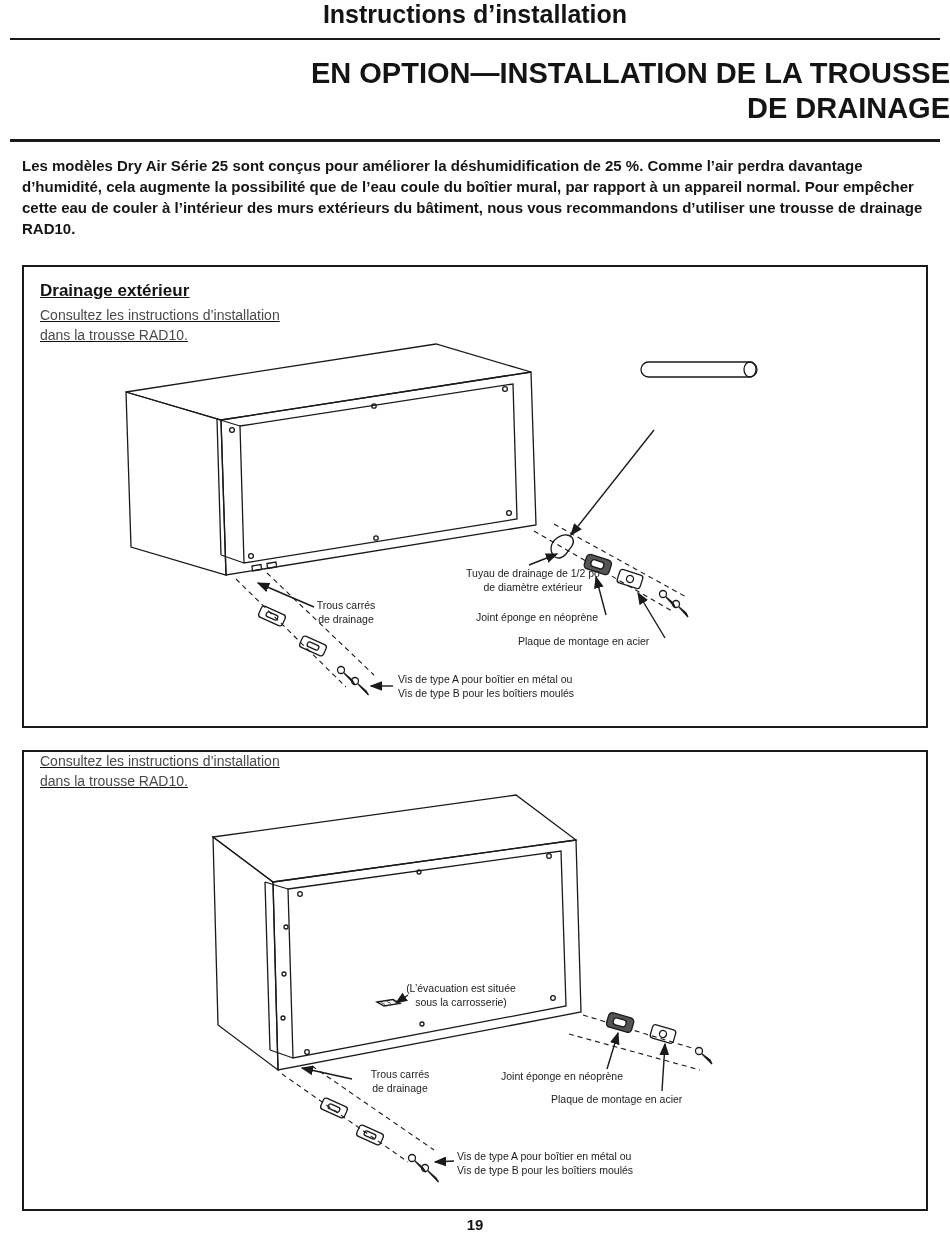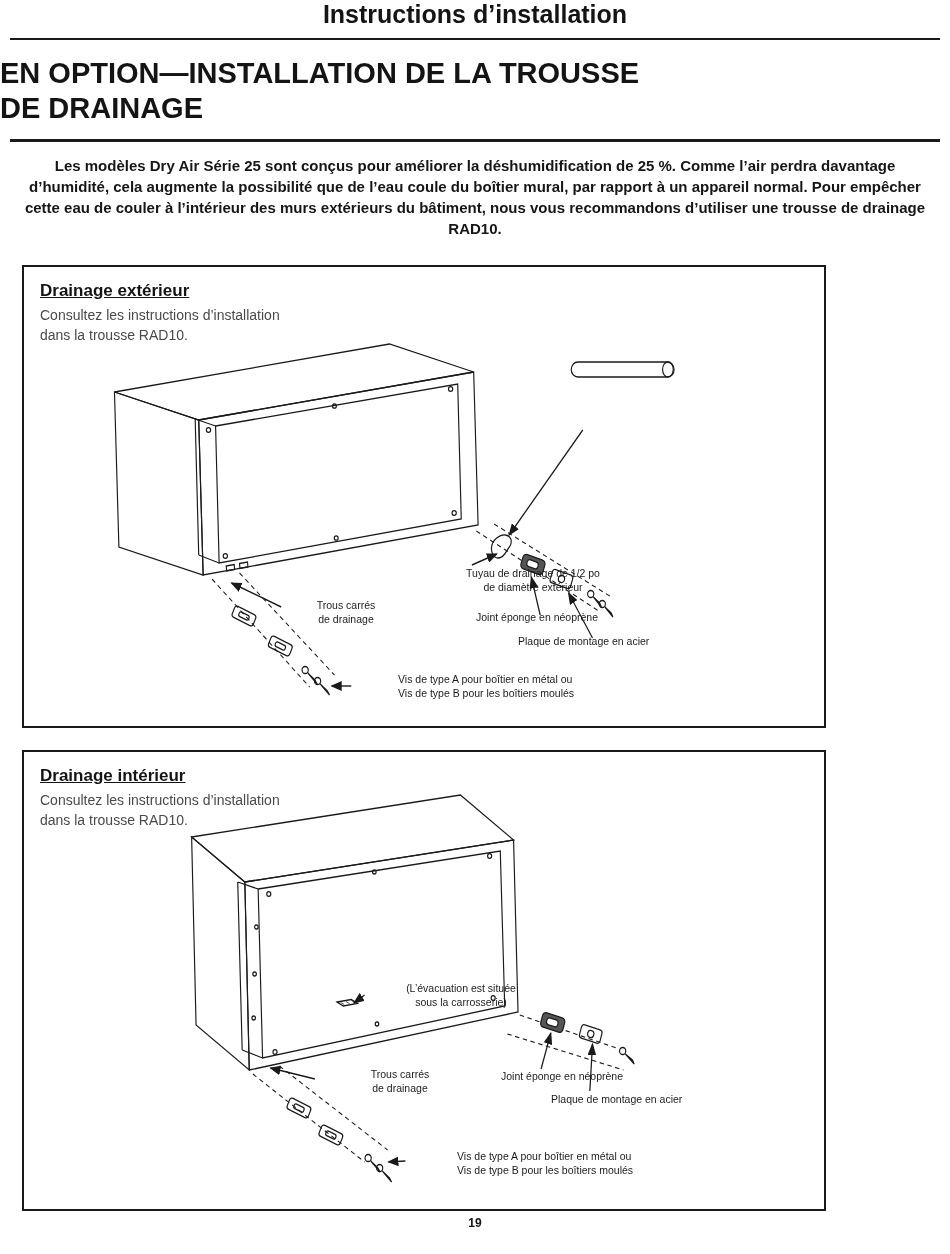--- a/index.html
+++ b/index.html
@@ -1,39 +1,39 @@
 <!DOCTYPE html>
 <html><head>
 <meta charset="utf-8">
 <style>
   html,body{margin:0;padding:0;background:#fff;}
   body{width:950px;height:1254px;font-family:"Liberation Sans", sans-serif;color:#111;}
   .page{position:relative;width:950px;height:1254px;background:#fff;overflow:hidden;}
 
   .header-title{text-align:center;font-size:25px;font-weight:bold;color:#141414;}
   .header-rule{border-top:2px solid #1a1a1a;margin:9px 10px 0;}
-  .main-title{margin-top:16px;text-align:left;font-size:29px;font-weight:bold;line-height:1.2;color:#141414;}
+  .main-title{margin-top:16px;text-align:right;font-size:29px;font-weight:bold;line-height:1.2;color:#141414;}
   .thick-rule{border-top:3.5px solid #1a1a1a;margin:13px 10px 0;}
-  .intro{margin:13px 22px 0;font-size:15px;font-weight:bold;line-height:1.42;color:#161616;text-align:center;}
-
-  .section-box{position:absolute;left:22px;width:804px;border:2px solid #1a1a1a;background:#fff;box-sizing:border-box;}
+  .intro{margin:13px 22px 0;font-size:15px;font-weight:bold;line-height:1.42;color:#161616;}
+
+  .section-box{position:absolute;left:22px;width:906px;border:2px solid #1a1a1a;background:#fff;box-sizing:border-box;text-decoration:underline;}
   #box-exterior{top:265px;height:463px;}
   #box-interior{top:750px;height:461px;}
 
   .box-heading{position:relative;z-index:3;margin:14px 0 5px 16px;font-size:17px;font-weight:bold;text-decoration:underline;color:#141414;}
   .box-subtext{position:relative;z-index:3;margin-left:16px;font-size:14px;line-height:1.4;color:#4a4a4a;white-space:pre-line;}
 
   .diagram-svg{position:absolute;left:0;top:0;width:100%;height:100%;z-index:1;}
 
   .dlabel{position:absolute;z-index:4;font-size:10.5px;line-height:1.3;color:#1c1c1c;white-space:pre-line;}
   .t-center{text-align:center;}
 
   .watermark{position:absolute;z-index:5;left:243px;top:270px;font-size:54px;font-weight:bold;letter-spacing:2px;color:rgba(125,170,215,0.55);pointer-events:none;}
 
-  .page-number{position:absolute;left:0;right:0;top:1216px;text-align:center;font-size:12px;font-weight:bold;color:#141414;}
+  .page-number{position:absolute;left:0;right:0;top:1216px;text-align:center;font-size:15px;font-weight:bold;color:#141414;}
 </style>
 </head>
 <body>
 
 <div class="page">
 
   <div class="header-title">Instructions d’installation</div>
   <div class="header-rule"></div>
 
   <div class="main-title">
@@ -126,21 +126,20 @@
     <div class="dlabel t-center" style="left:421px;top:300px;width:176px;">Tuyau de drainage de 1/2 po
 de diamètre extérieur</div>
     <div class="dlabel" style="left:452px;top:344px;">Joint éponge en néoprène</div>
     <div class="dlabel" style="left:494px;top:368px;">Plaque de montage en acier</div>
     <div class="dlabel" style="left:374px;top:406px;">Vis de type A pour boîtier en métal ou
 Vis de type B pour les boîtiers moulés</div>
 
   </div>
 
   <div class="section-box" id="box-interior">
-    <div class="box-heading">Drainage intérieur</div>
     <div class="box-subtext">Consultez les instructions d’installation
 dans la trousse RAD10.</div>
 
     <svg class="diagram-svg" viewBox="0 0 902 457" preserveAspectRatio="none">
       <defs>
         <marker id="ah2" markerWidth="9" markerHeight="7" refX="8" refY="3.5" orient="auto">
           <path d="M0,0 L9,3.5 L0,7 Z" fill="#1a1a1a"></path>
         </marker>
       </defs>
       <g fill="none" stroke="#1a1a1a" stroke-width="1.3">

